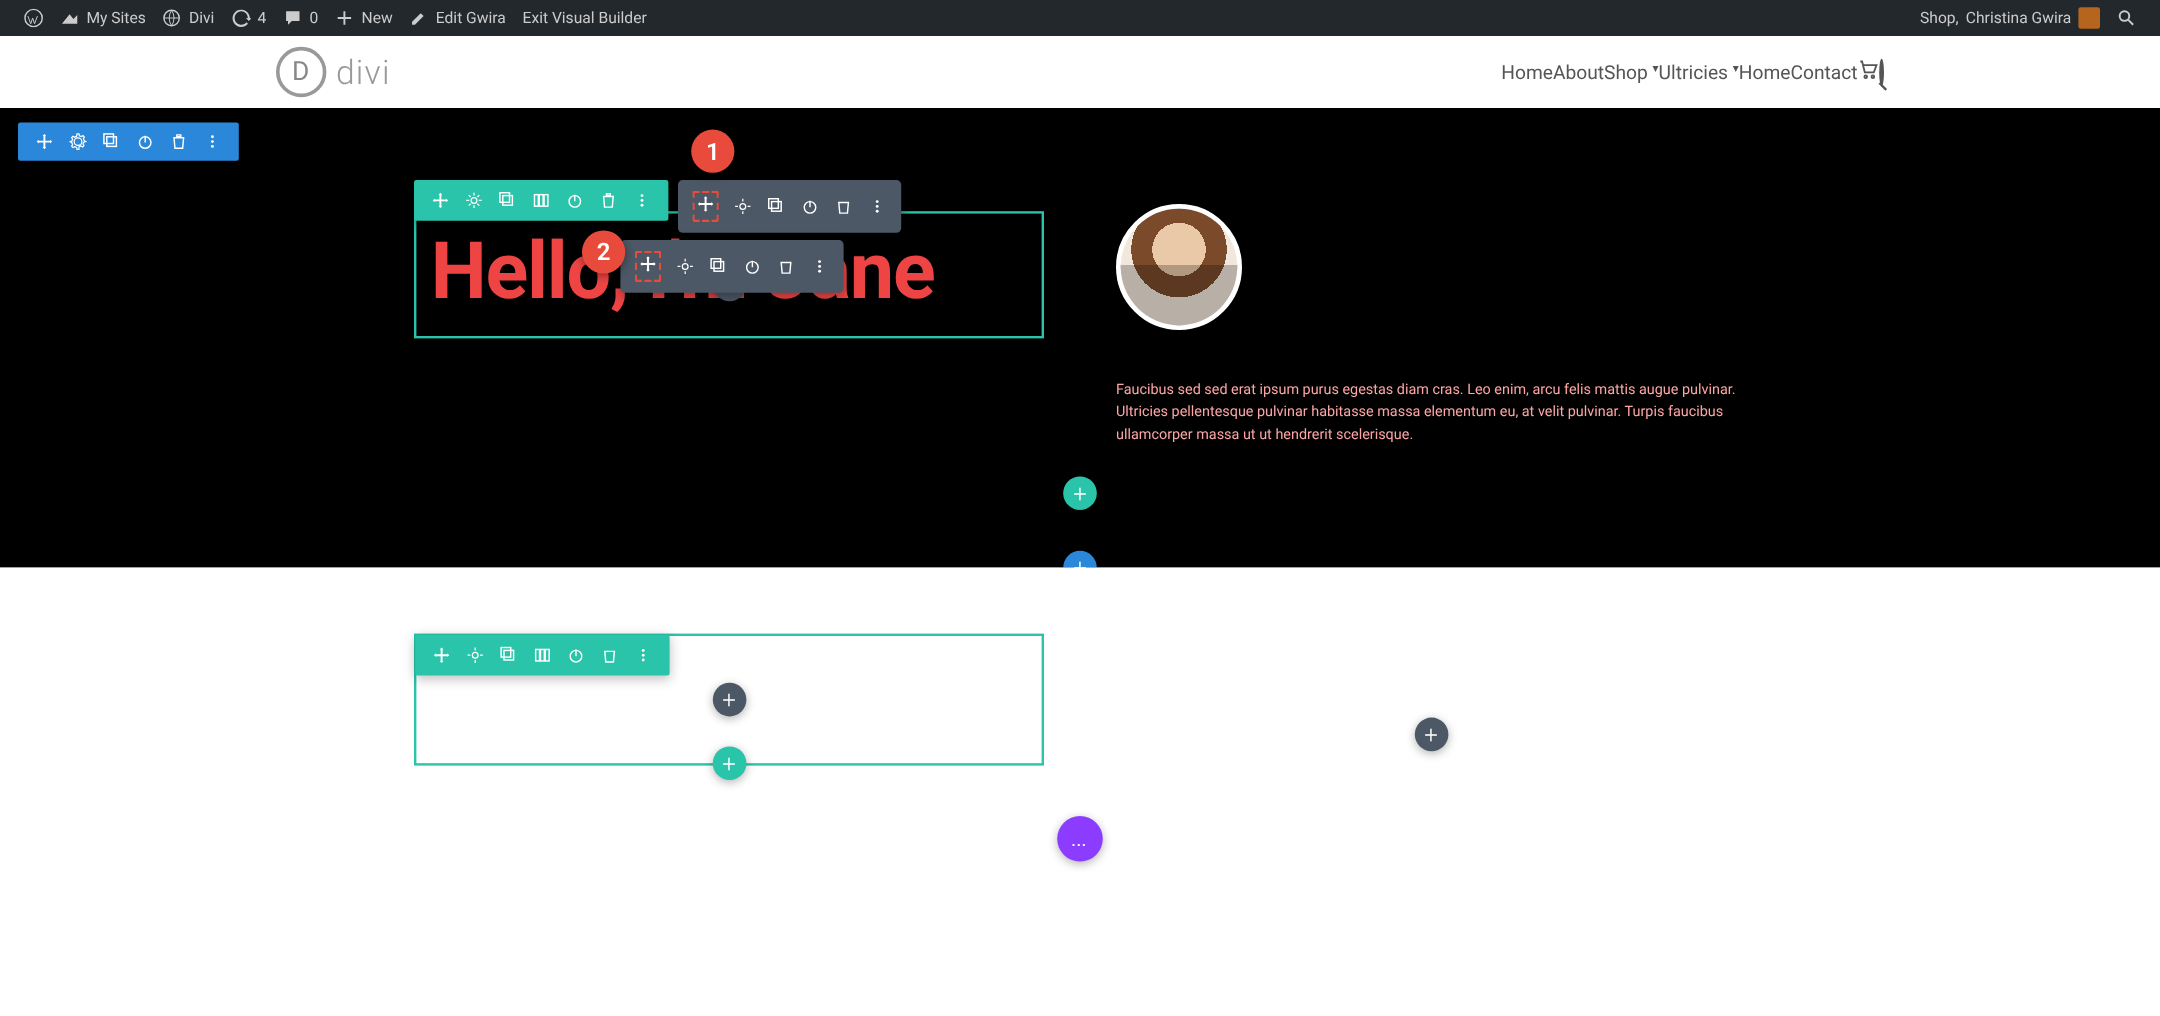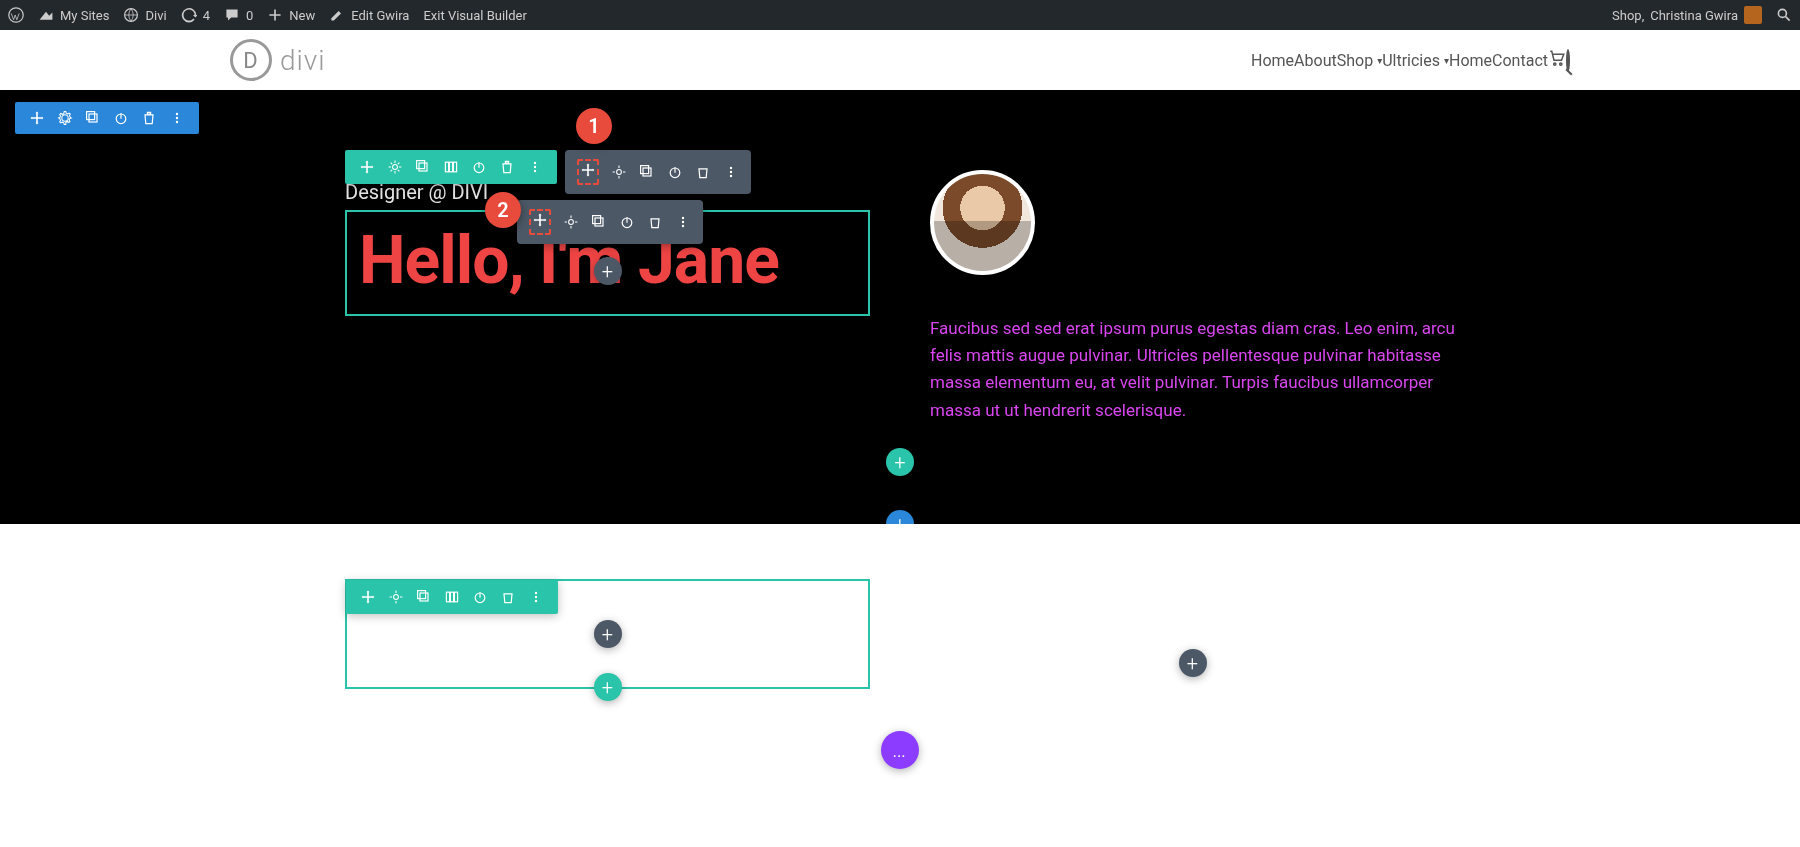--- a/index.html
+++ b/index.html
@@ -6,21 +6,21 @@
 body { font-family: -apple-system, BlinkMacSystemFont, "Segoe UI", Roboto, sans-serif; overflow-x: hidden; }
 
 
 .wp-admin-bar {
   background: #23282d;
   height: 30px;
   display: flex;
   justify-content: space-between;
   color: #ccc;
   font-size: 13px;
-  padding: 0 8px;
+  padding: 0 20px;
 }
 .wp-admin-left, .wp-admin-right { display: flex; align-items: center; gap: 14px; }
 .wp-admin-left > *, .wp-admin-right > * { display: flex; align-items: center; gap: 6px; cursor: pointer; }
 .wp-icon { width: 16px; height: 16px; display: inline-flex; align-items: center; justify-content: center; fill: #ccc; }
 .wp-admin-bar a { color: #ccc; text-decoration: none; }
 .avatar-sm { width: 18px; height: 18px; background: #b5651d; border-radius: 2px; }
 
 
 .site-header {
   background: #fff;
@@ -28,21 +28,21 @@
   display: flex;
   align-items: center;
   justify-content: space-between;
   padding: 0 230px 0 230px;
   border-bottom: 0;
 }
 .logo { display: flex; align-items: center; gap: 8px; color: #999; font-size: 28px; font-weight: 300; letter-spacing: 1px; }
 .logo-circ { width: 42px; height: 42px; border: 3px solid #999; border-radius: 50%; display:flex;align-items:center;justify-content:center;font-size:22px;color:#888;font-weight:400; }
 .nav { display: flex; align-items: center; color: #555; font-size: 16px; }
 .nav a { color: #555; text-decoration: none; }
-.nav .dd { display: inline-flex; align-items: center; gap: 4px; }
+.nav .dd { display: inline-flex; gap: 4px; }
 .chev { font-size: 10px; }
 .cart-ic { width: 18px; height: 18px; }
 .search-ic { width: 20px; height: 20px; border: 2px solid #555; border-radius: 50%; position: relative; }
 .search-ic::after { content:""; position:absolute; width:2px; height:8px; background:#555; transform: rotate(-45deg); bottom:-6px; right:-2px; }
 
 
 .section-dark { background: #000; padding: 80px 0 100px; position: relative; }
 .section-white { background: #fff; padding: 55px 0 90px; position: relative; }
 .container { max-width: 1110px; margin: 0 auto; display: grid; grid-template-columns: 1fr 1fr; gap: 60px; padding: 0 0; }
 .col { position: relative; }
@@ -69,21 +69,21 @@
 }
 
 
 .subtitle { color: #fff; font-size: 20px; font-weight: 400; opacity: .9; margin-top: 10px; }
 .h1 { color: #ef4444; font-size: 66px; font-weight: 700; line-height: 1; margin-top: 6px; letter-spacing: -1px; }
 .text-wrap { border: 2px solid #29c4a9; padding: 10px 12px 20px; position: relative; margin-top: 6px; }
 
 
 .avatar-lg { width: 105px; height: 105px; border-radius: 50%; background: radial-gradient(circle at 50% 35%, #e9c9a8 0 28%, #7a4a2a 28% 50%, #f2e7dc 50% 100%); border: 4px solid #fff; margin-bottom: 40px; position: relative; overflow: hidden; }
 .avatar-lg::before { content:""; position:absolute; inset:0; background: linear-gradient(#0000 48%, #0000003d 48%); }
-.para { color: #d946ef; font-size: 17px; line-height: 1.6; }
+.para { color: #fca5a5; font-size: 12px; line-height: 1.6; }
 
 
 .add-btn { width: 28px; height: 28px; border-radius: 50%; color: #fff; display: flex; align-items: center; justify-content: center; font-size: 20px; font-weight: 300; box-shadow: 0 2px 8px rgba(0,0,0,.3); cursor: pointer; }
 .add-green { background: #29c4a9; }
 .add-blue { background: #2b87da; }
 .add-gray { background: #4c5866; }
 .add-purple { background: #8c3cff; width: 38px; height: 38px; }
 
 
 .ann { position: absolute; width: 36px; height: 36px; border-radius: 50%; background: #e84b3c; color: #fff; font-size: 20px; font-weight: 600; display:flex;align-items:center;justify-content:center; z-index:80; box-shadow: 0 2px 8px rgba(0,0,0,.4); }
@@ -271,21 +271,20 @@
           </svg>
         <svg class="ic" viewBox="0 0 20 20">
             <circle cx="10" cy="5" r="1.5"></circle>
             <circle cx="10" cy="10" r="1.5"></circle>
             <circle cx="10" cy="15" r="1.5"></circle>
           </svg>
       </div>
 
       <div class="ann" style="left:231px; top:-62px;">1</div>
 
-      <div class="subtitle">Designer @ DIVI</div>
 
       <div class="mod-toolbar" style="left:172px; top:30px;">
         <span class="dashed-red">
           <svg class="ic" viewBox="0 0 20 20">
               <path d="M10 2l2 2h-1v5h5V8l2 2-2 2v-1h-5v5h1l-2 2-2-2h1v-5H4v1l-2-2 2-2v1h5V4H8l2-2z"></path>
             </svg>
         </span>
         <svg class="ic" viewBox="0 0 20 20">
             <circle cx="10" cy="10" r="3" fill="none" stroke="#fff" stroke-width="1.3"></circle>
             <path d="M10 2v3M10 15v3M2 10h3M15 10h3" stroke="#fff" stroke-width="1.3"></path>

